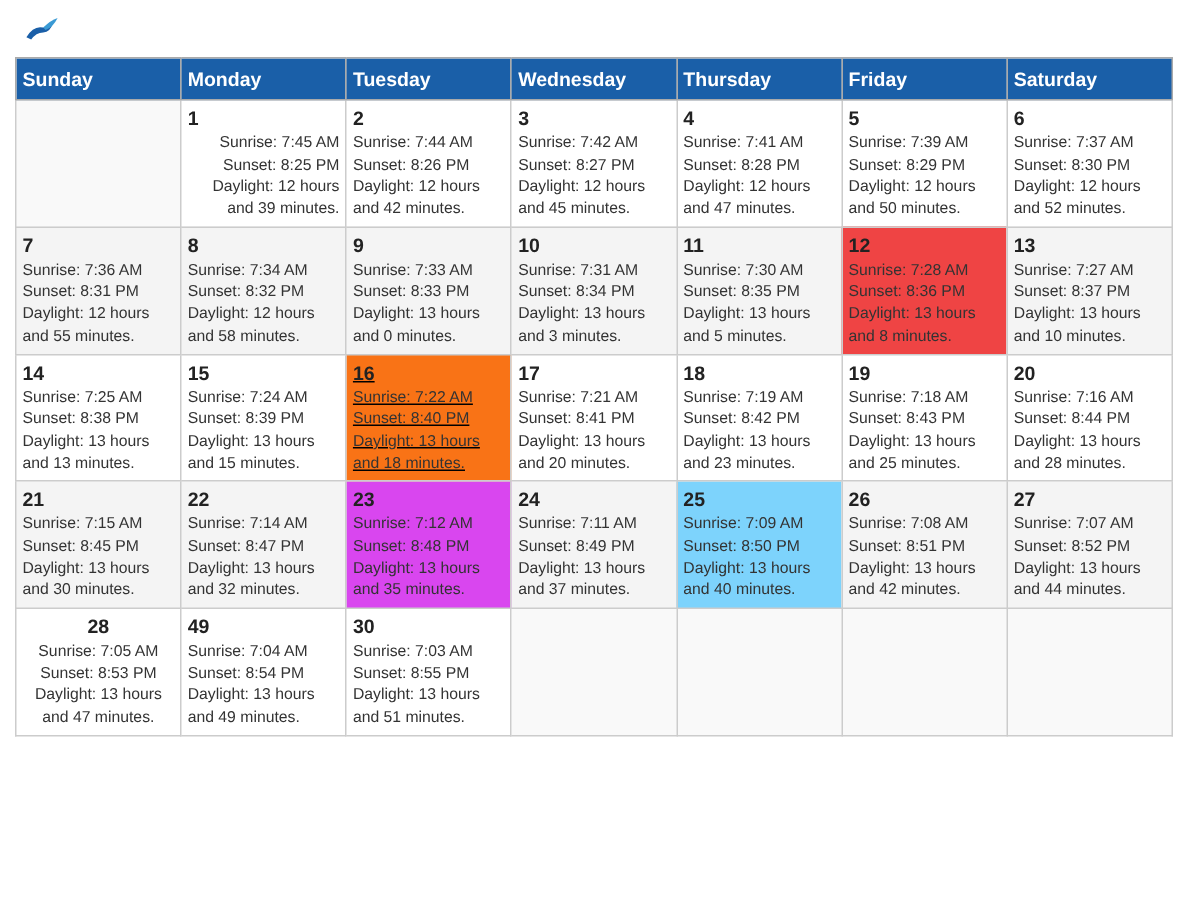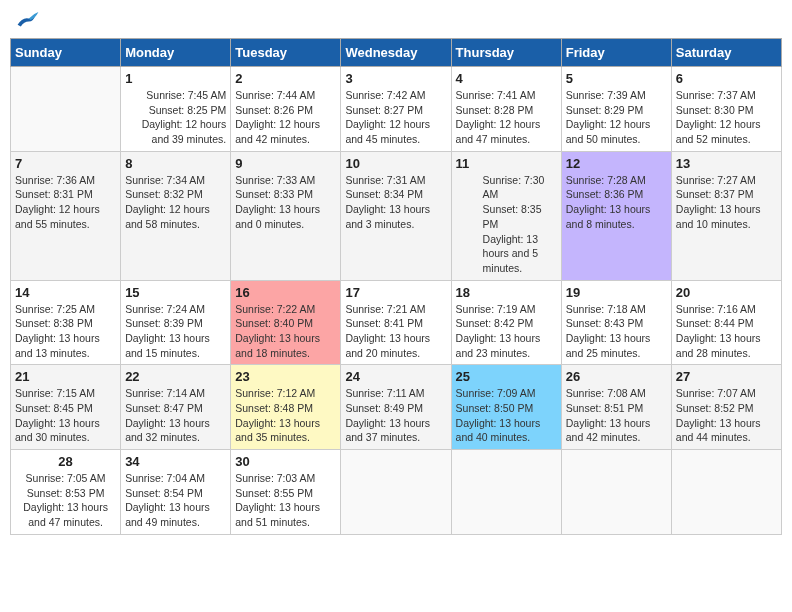--- a/index.html
+++ b/index.html
@@ -192,25 +192,25 @@
 Daylight: 13 hours and 0 minutes.</div>
         </td>
         <td style="background: rgb(244, 244, 244);">
           <span class="day-num">10</span>
           <div class="day-info" style="white-space: pre-line;">Sunrise: 7:31 AM
 Sunset: 8:34 PM
 Daylight: 13 hours and 3 minutes.</div>
         </td>
         <td style="background: rgb(244, 244, 244);">
           <span class="day-num">11</span>
-          <div class="day-info" style="white-space: pre-line; margin-left: 27px;">Sunrise: 7:30 AM
+          <div class="day-info" style="white-space: pre-line;">Sunrise: 7:30 AM
 Sunset: 8:35 PM
 Daylight: 13 hours and 5 minutes.</div>
         </td>
-        <td style="background: #c4b5fd;">
+        <td style="background: #ef4444;">
           <span class="day-num">12</span>
           <div class="day-info" style="white-space: pre-line;">Sunrise: 7:28 AM
 Sunset: 8:36 PM
 Daylight: 13 hours and 8 minutes.</div>
         </td>
         <td style="background: rgb(244, 244, 244);">
           <span class="day-num">13</span>
           <div class="day-info" style="white-space: pre-line;">Sunrise: 7:27 AM
 Sunset: 8:37 PM
 Daylight: 13 hours and 10 minutes.</div>
@@ -222,21 +222,21 @@
           <div class="day-info" style="white-space: pre-line;">Sunrise: 7:25 AM
 Sunset: 8:38 PM
 Daylight: 13 hours and 13 minutes.</div>
         </td>
         <td style="background: rgb(255, 255, 255);">
           <span class="day-num">15</span>
           <div class="day-info" style="white-space: pre-line;">Sunrise: 7:24 AM
 Sunset: 8:39 PM
 Daylight: 13 hours and 15 minutes.</div>
         </td>
-        <td style="background: #fca5a5;">
+        <td style="background: #f97316; text-decoration: underline;">
           <span class="day-num">16</span>
           <div class="day-info" style="white-space: pre-line;">Sunrise: 7:22 AM
 Sunset: 8:40 PM
 Daylight: 13 hours and 18 minutes.</div>
         </td>
         <td style="background: rgb(255, 255, 255);">
           <span class="day-num">17</span>
           <div class="day-info" style="white-space: pre-line;">Sunrise: 7:21 AM
 Sunset: 8:41 PM
 Daylight: 13 hours and 20 minutes.</div>
@@ -266,21 +266,21 @@
           <div class="day-info" style="white-space: pre-line;">Sunrise: 7:15 AM
 Sunset: 8:45 PM
 Daylight: 13 hours and 30 minutes.</div>
         </td>
         <td style="background: rgb(244, 244, 244);">
           <span class="day-num">22</span>
           <div class="day-info" style="white-space: pre-line;">Sunrise: 7:14 AM
 Sunset: 8:47 PM
 Daylight: 13 hours and 32 minutes.</div>
         </td>
-        <td style="background: #fef9c3;">
+        <td style="background: #d946ef;">
           <span class="day-num">23</span>
           <div class="day-info" style="white-space: pre-line;">Sunrise: 7:12 AM
 Sunset: 8:48 PM
 Daylight: 13 hours and 35 minutes.</div>
         </td>
         <td style="background: rgb(244, 244, 244);">
           <span class="day-num">24</span>
           <div class="day-info" style="white-space: pre-line;">Sunrise: 7:11 AM
 Sunset: 8:49 PM
 Daylight: 13 hours and 37 minutes.</div>
@@ -305,21 +305,21 @@
         </td>
       </tr>
       <tr style="background: rgb(255, 255, 255);">
         <td style="background: rgb(255, 255, 255); text-align: center;">
           <span class="day-num">28</span>
           <div class="day-info" style="white-space: pre-line;">Sunrise: 7:05 AM
 Sunset: 8:53 PM
 Daylight: 13 hours and 47 minutes.</div>
         </td>
         <td style="background: rgb(255, 255, 255);">
-          <span class="day-num">34</span>
+          <span class="day-num">49</span>
           <div class="day-info" style="white-space: pre-line;">Sunrise: 7:04 AM
 Sunset: 8:54 PM
 Daylight: 13 hours and 49 minutes.</div>
         </td>
         <td style="background: rgb(255, 255, 255);">
           <span class="day-num">30</span>
           <div class="day-info" style="white-space: pre-line;">Sunrise: 7:03 AM
 Sunset: 8:55 PM
 Daylight: 13 hours and 51 minutes.</div>
         </td>

